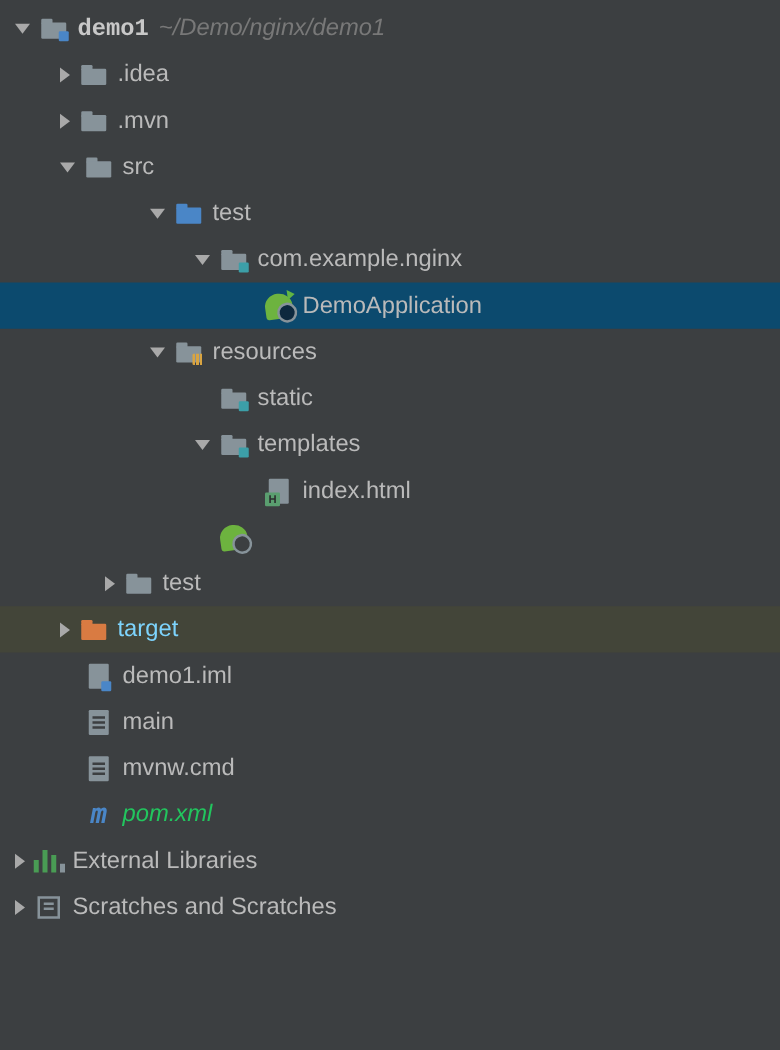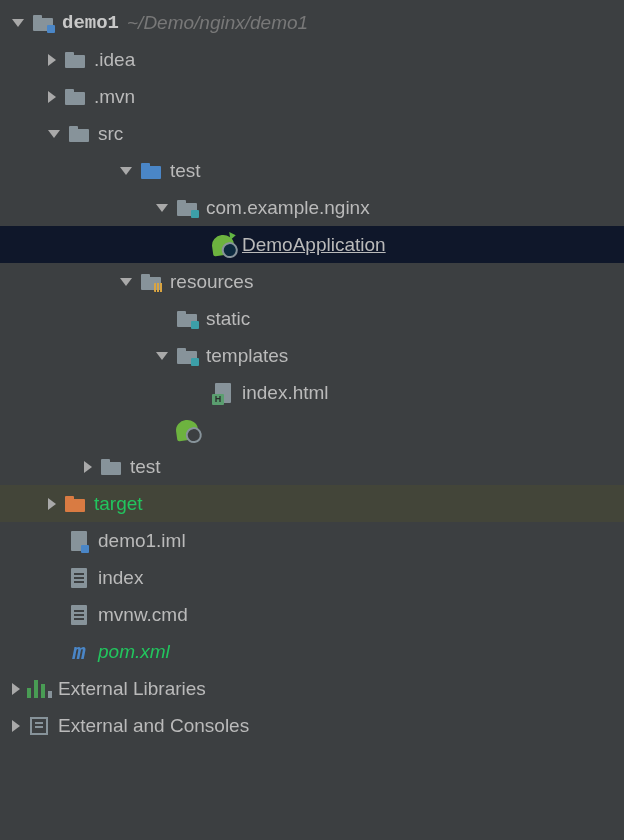--- a/index.html
+++ b/index.html
@@ -13,21 +13,21 @@
       overflow: hidden;
       padding-top: 4px;
     }
     .row {
       display: flex;
       align-items: center;
       height: 37px;
       white-space: nowrap;
       cursor: pointer;
     }
-    .row.selected { background: #0f172a; text-decoration: underline; }
+    .row.selected { background: #0c4a6e; }
     .row.highlighted { background: #434539; }
     .indent { display: inline-block; flex-shrink: 0; }
     .arrow {
       width: 0;
       height: 0;
       display: inline-block;
       margin-right: 8px;
       flex-shrink: 0;
     }
     .arrow.down {
@@ -38,21 +38,21 @@
     .arrow.right {
       border-top: 6px solid transparent;
       border-bottom: 6px solid transparent;
       border-left: 8px solid #a9a9a9;
     }
     .arrow.none { width: 12px; height: 12px; }
     .icon { display: inline-flex; width: 22px; height: 22px; margin-right: 8px; flex-shrink: 0; align-items: center; justify-content: center; }
     .label { color: #bababa; }
     .label.bold { font-weight: bold; color: #c8c8c8; font-family: Liberation Mono, monospace; }
     .hint { color: #787878; margin-left: 8px; font-style: italic; }
-    .label.orange { color: #22c55e; }
+    .label.orange { color: #7dd3fc; }
     .label.blue-italic { color: #22c55e; font-style: italic; }
 
     
     .folder-base { position: relative; width: 20px; height: 16px; }
     .folder-base::before {
       content: ""; position: absolute; top: 0; left: 0; width: 9px; height: 4px;
       background: var(--fc, #87939a); border-radius: 1px 1px 0 0;
     }
     .folder-base::after {
       content: ""; position: absolute; top: 3px; left: 0; width: 20px; height: 13px;
@@ -250,21 +250,21 @@
         </span>
       </span>
       <span class="label">demo1.iml</span>
     </div>
     <div class="row">
       <span class="indent" style="width: 48px;"></span>
       <span class="arrow none"></span>
       <span class="icon">
         <span class="file-base file-lines"></span>
       </span>
-      <span class="label">index</span>
+      <span class="label">main</span>
     </div>
     <div class="row">
       <span class="indent" style="width: 48px;"></span>
       <span class="arrow none"></span>
       <span class="icon">
         <span class="file-base file-lines"></span>
       </span>
       <span class="label">mvnw.cmd</span>
     </div>
     <div class="row">
@@ -287,15 +287,15 @@
         </span>
       </span>
       <span class="label">External Libraries</span>
     </div>
     <div class="row">
       <span class="indent" style="width: 12px;"></span>
       <span class="arrow right"></span>
       <span class="icon">
         <span class="scratch-icon"></span>
       </span>
-      <span class="label">External and Consoles</span>
+      <span class="label">Scratches and Scratches</span>
     </div>
   </div>
 
 </body></html>

